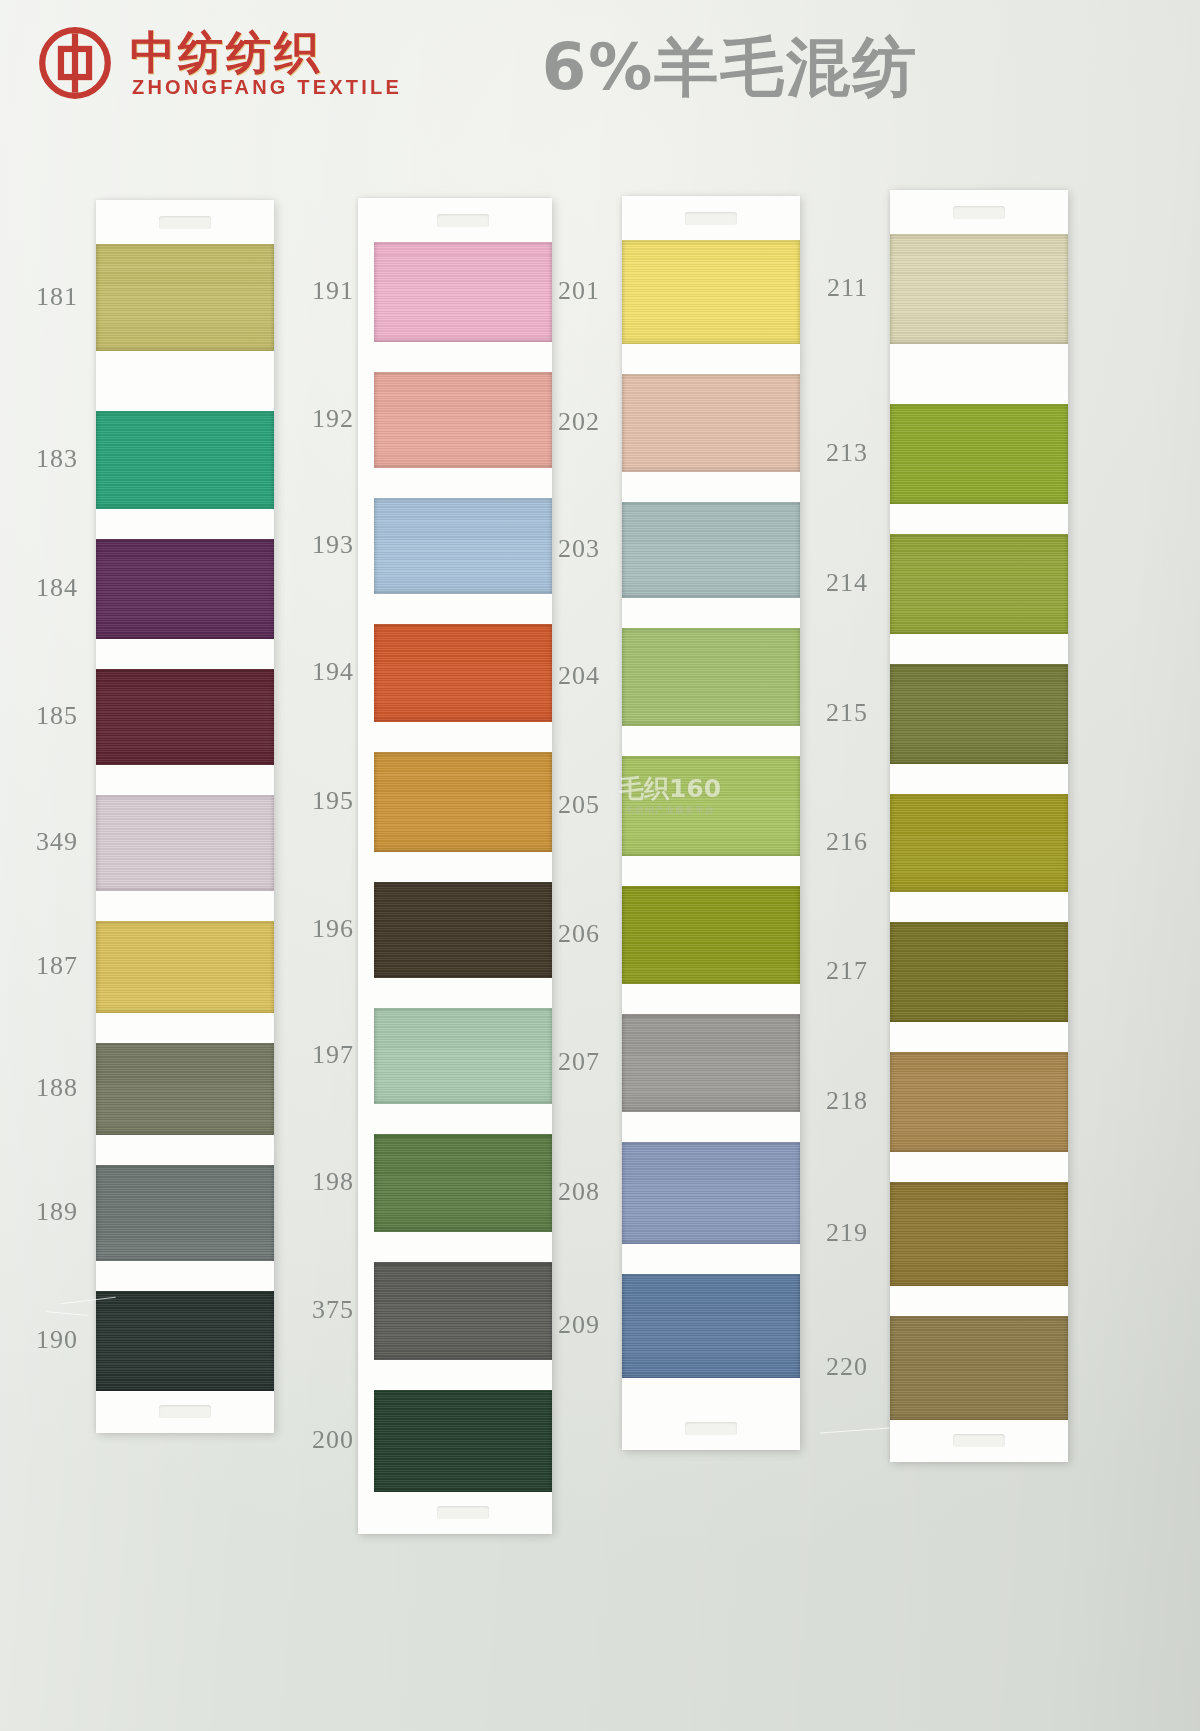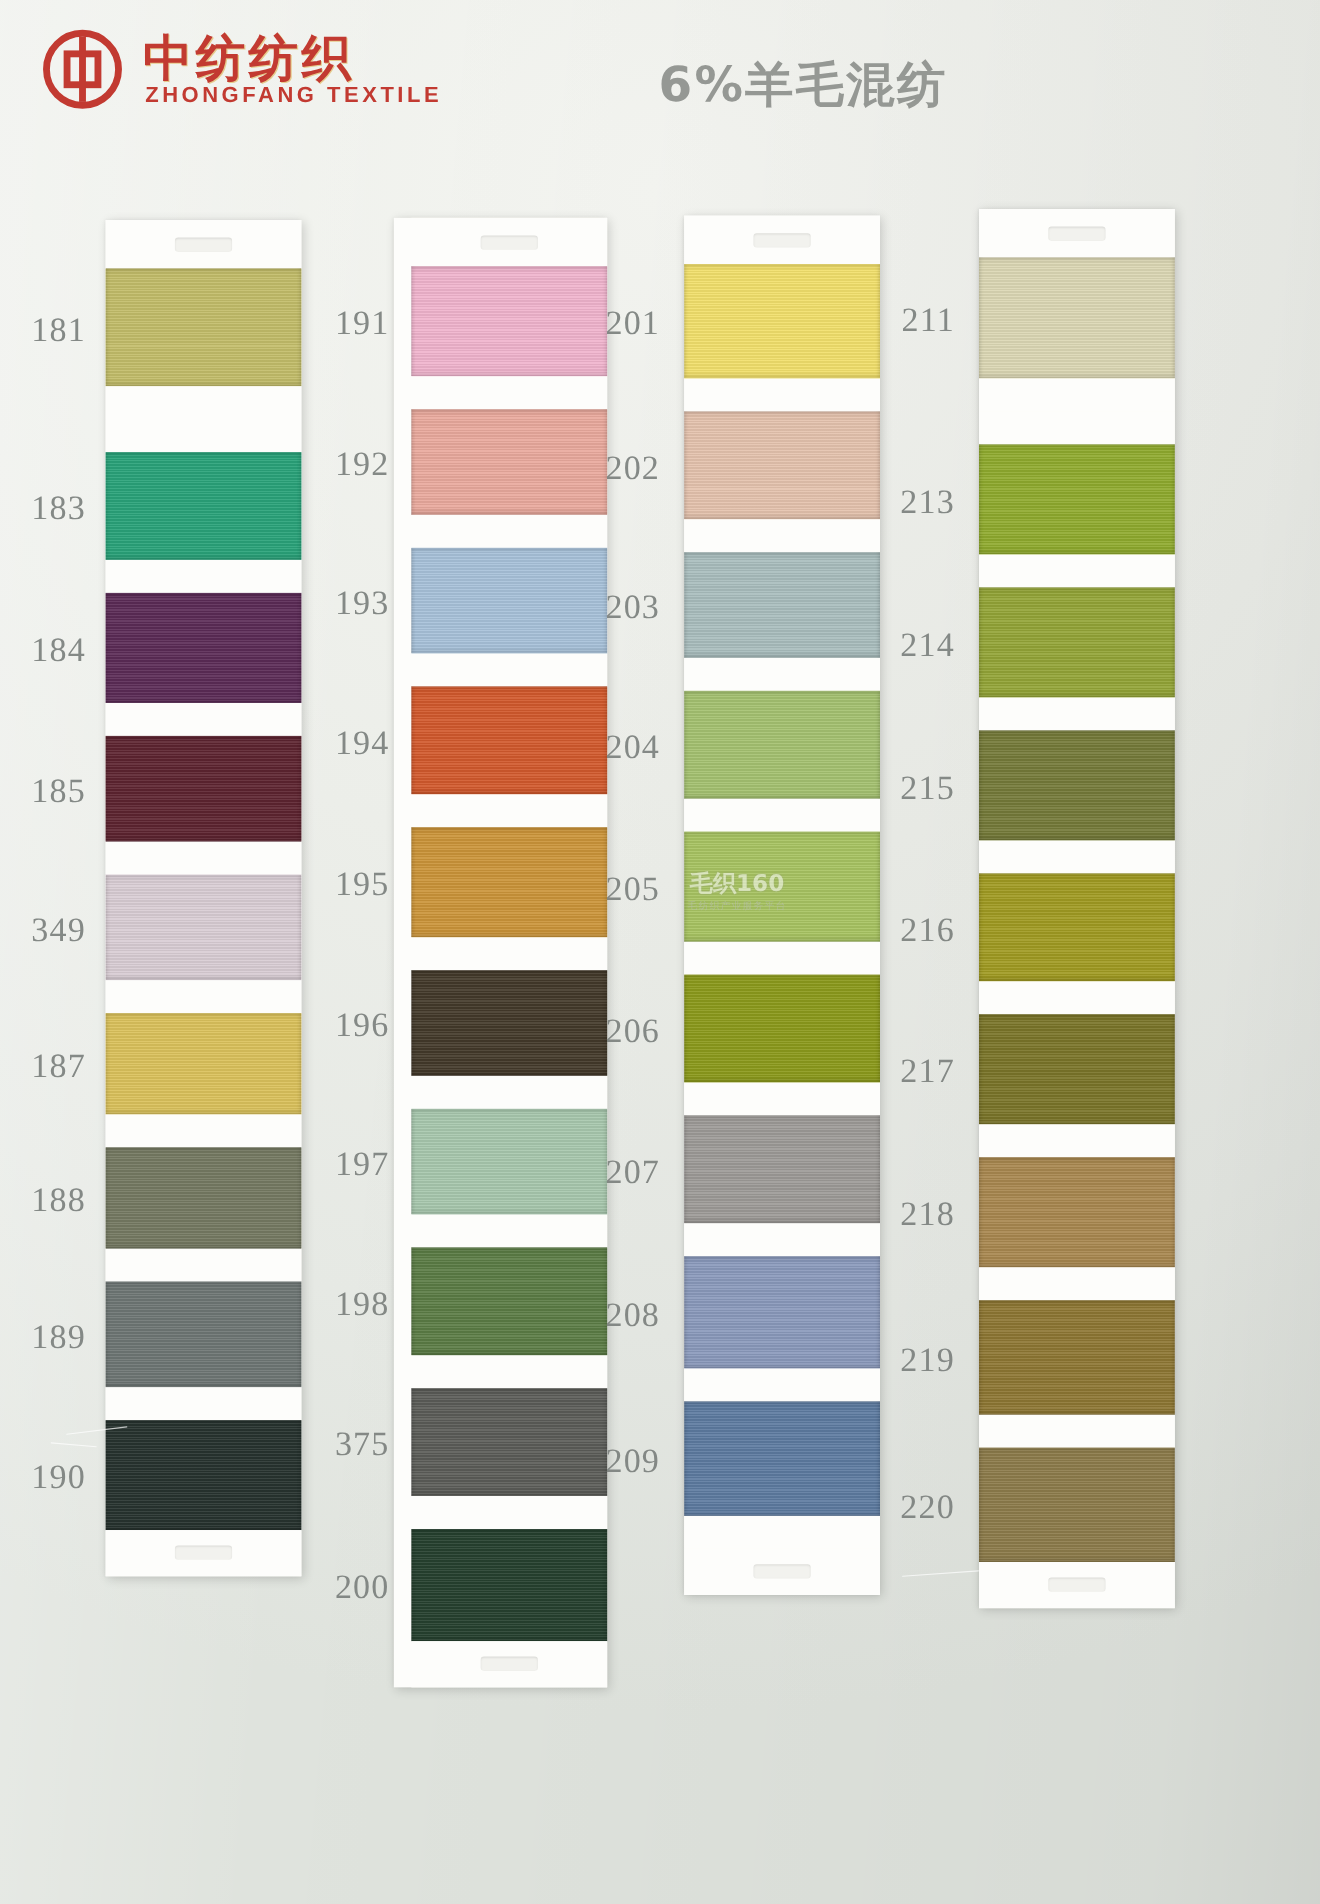--- a/index.html
+++ b/index.html
@@ -31,23 +31,23 @@
     font-family:"DejaVu Sans", sans-serif;
     font-size:45px;font-weight:bold;color:#c23a31;letter-spacing:3px;line-height:1.05;
     text-shadow:1px 1px 0 rgba(220,170,60,.55);
   }
   .brand-en{
     font-family:"Liberation Sans", sans-serif;
     font-size:20px;font-weight:bold;color:#c23a31;letter-spacing:3.2px;line-height:1;
     padding-left:2px;
   }
   .title{
-    position:absolute;left:470px;top:48px;width:520px;text-align:center;
+    position:absolute;left:470px;top:24px;width:520px;text-align:center;
     font-family:"DejaVu Sans", sans-serif;
-    font-size:44px;font-weight:bold;color:#8e918d;letter-spacing:2px;
+    font-size:64px;font-weight:bold;color:#8e918d;letter-spacing:2px;
     opacity:.92;
   }
   
   .board{position:absolute;left:0;top:0;width:1200px;height:1731px;}
   .column{
     position:absolute;
     width:178px;
     background:#fdfdfb;
     box-shadow:2px 2px 9px rgba(0,0,0,.16), -1px 0 3px rgba(0,0,0,.06);
   }
@@ -74,43 +74,42 @@
         rgba(0,0,0,.055) 1px,
         rgba(0,0,0,.055) 2.5px);
     box-shadow:inset 0 2px 4px rgba(0,0,0,.10), inset 0 -2px 5px rgba(0,0,0,.14);
   }
   .gap{height:30px;background:#fdfdfb;}
 
   
   .code{
     position:absolute;
     font-family:"Liberation Serif", serif;
-    font-size:31px;
+    font-size:26px;
     color:#7f8481;
     letter-spacing:1px;
     opacity:.95;
     text-align:right;
     width:70px;
   }
   .col-1 .code{left:-88px;}
   .col-2 .code{left:-90px;}
   .col-3 .code{left:-92px;}
   .col-4 .code{left:-92px;}
 
   
   .watermark{
     position:absolute;left:595px;top:776px;
     width:150px;text-align:center;pointer-events:none;
     opacity:.55;
   }
   .wm-main{
     font-family:"DejaVu Sans", sans-serif;
-    font-size:21px;font-weight:bold;color:#ffffff;line-height:1;
+    font-size:25px;font-weight:bold;color:#ffffff;line-height:1;
     text-shadow:0 0 2px rgba(150,150,150,.8);
-    margin-top:17px;
   }
   .wm-sub{
     font-family:"DejaVu Sans", sans-serif;
     font-size:9px;color:#b9bdb8;letter-spacing:1px;margin-top:3px;
   }
   
   .fibre{position:absolute;background:rgba(255,255,255,.7);height:1px;border-radius:1px;pointer-events:none;}
 </style>
 </head>
 <body>

